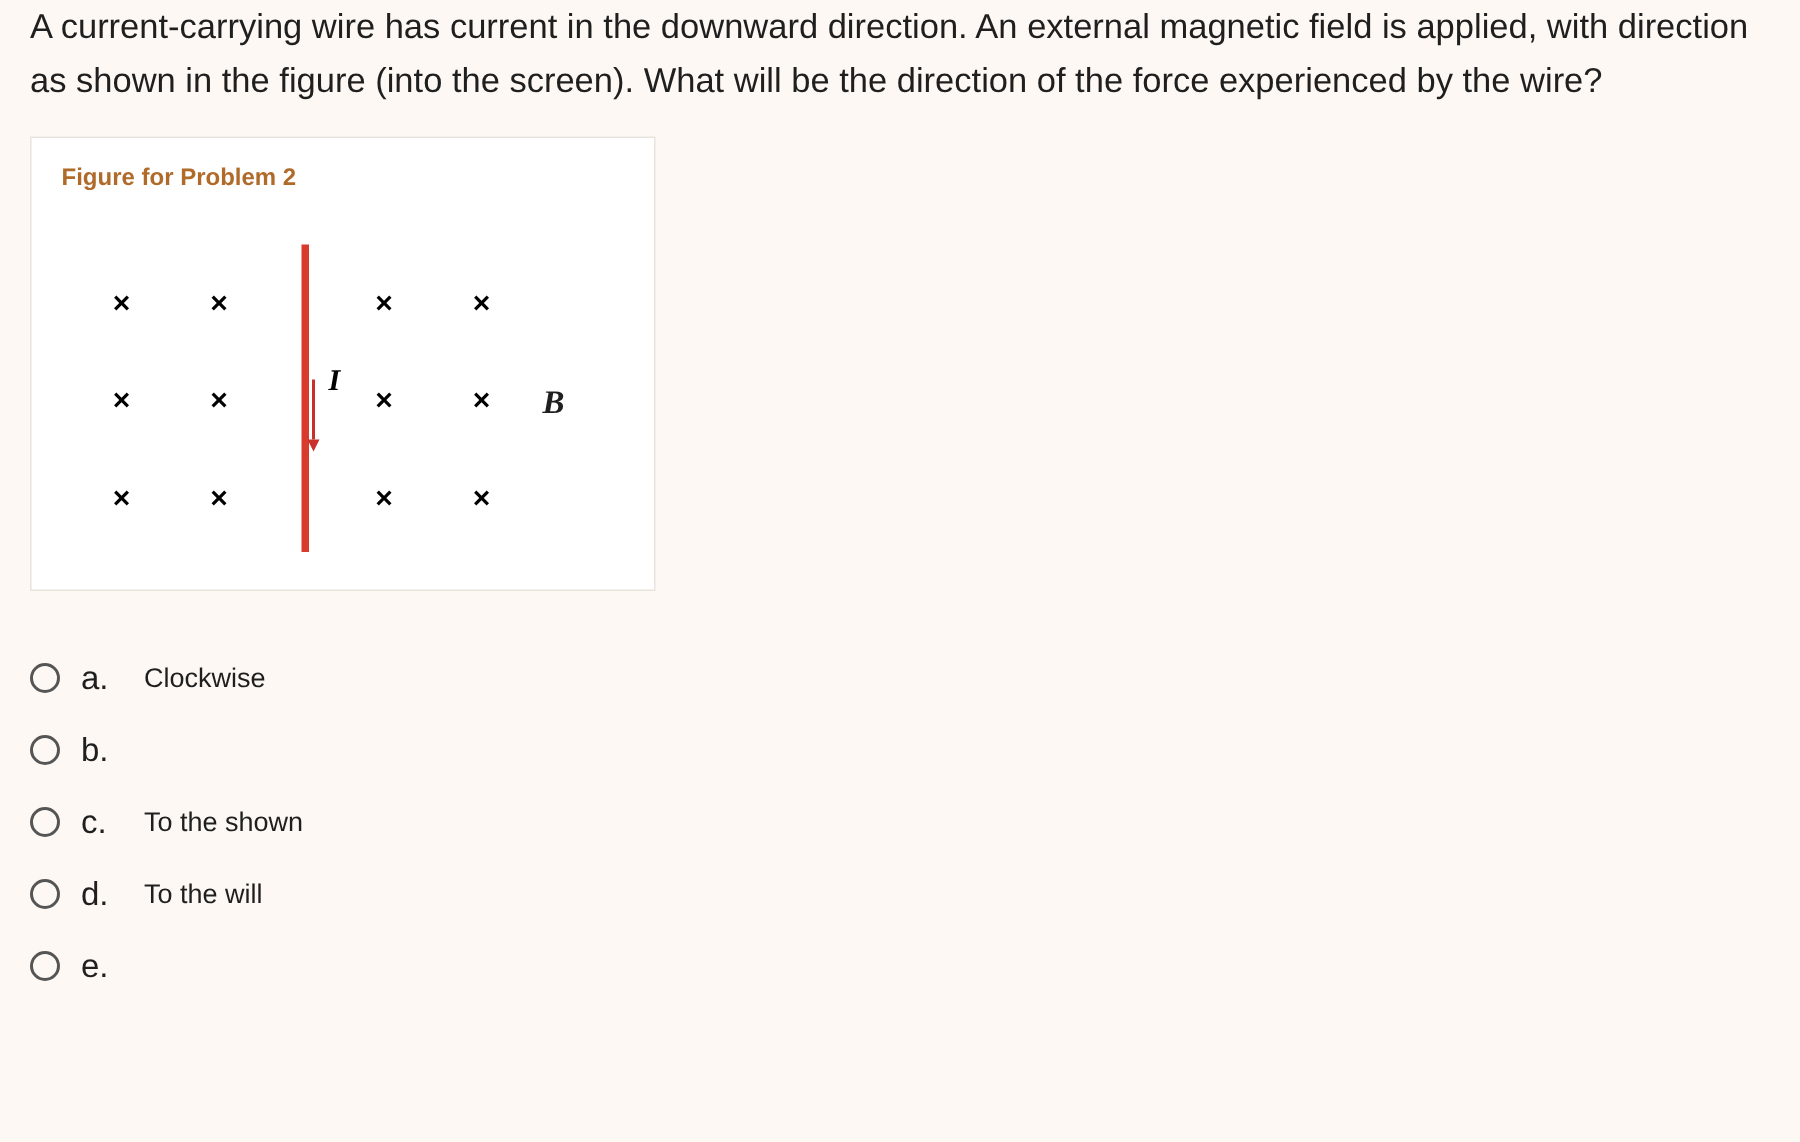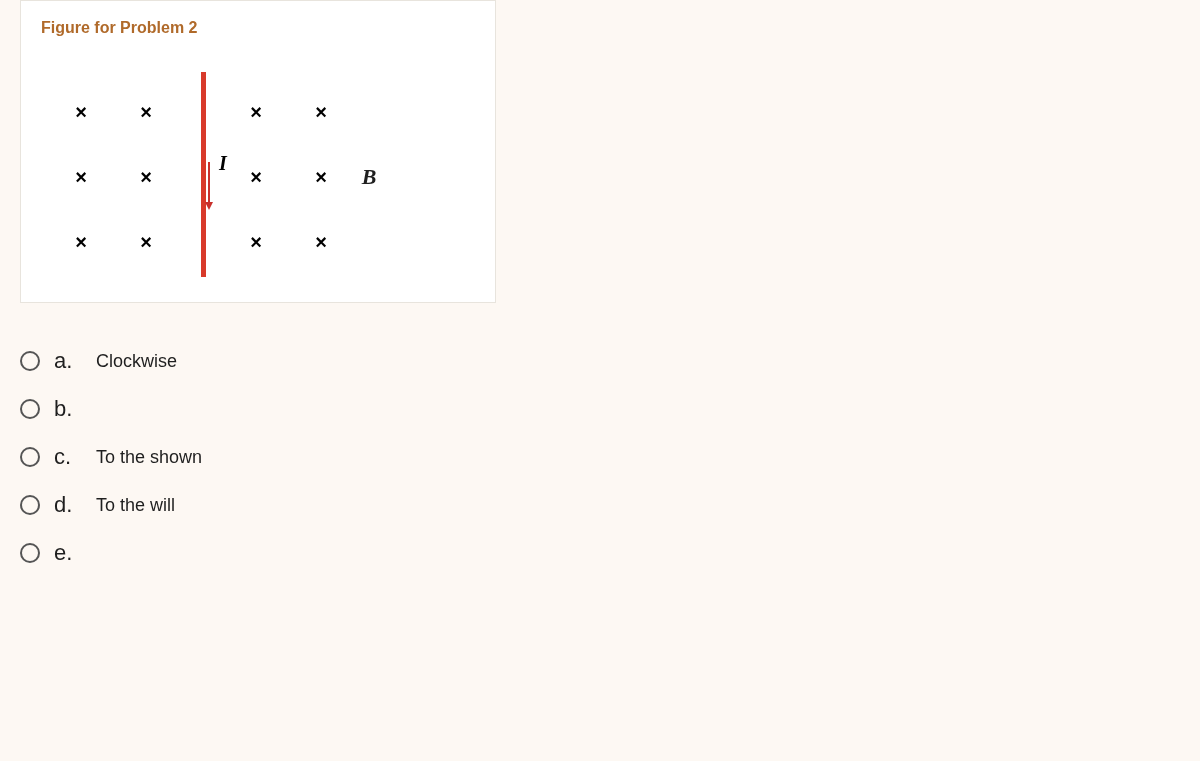--- a/index.html
+++ b/index.html
@@ -15,21 +15,21 @@
     padding: 0 20px 30px 20px;
   }
   .question-text {
     font-size: 23px;
     line-height: 1.55;
     margin-bottom: 20px;
   }
   .figure-box {
     background: #ffffff;
     border: 1px solid #e8e4dd;
-    width: 476px;
+    width: 417px;
     padding: 18px 20px 25px 20px;
     margin-bottom: 45px;
   }
   .figure-caption {
     color: #b06a2a;
     font-weight: 600;
     font-size: 16px;
     margin-bottom: 35px;
   }
   .field-diagram {
@@ -115,20 +115,21 @@
   }
   .opt-text {
     font-size: 18px;
   }
 </style>
 </head>
 <body>
 
 <div class="page">
 
+  <div class="question-text">A current-carrying wire has current in the downward direction. An external magnetic field is applied, with direction as shown in the figure (into the screen). What will be the direction of the force experienced by the wire?</div>
 
   <div class="figure-box">
     <div class="figure-caption">Figure for Problem 2</div>
     <div class="field-diagram">
 
       <div class="wire"></div>
       <div class="i-label">I</div>
       <div class="arrow">
         <div class="arrow-line"></div>
         <div class="arrow-head"></div>

